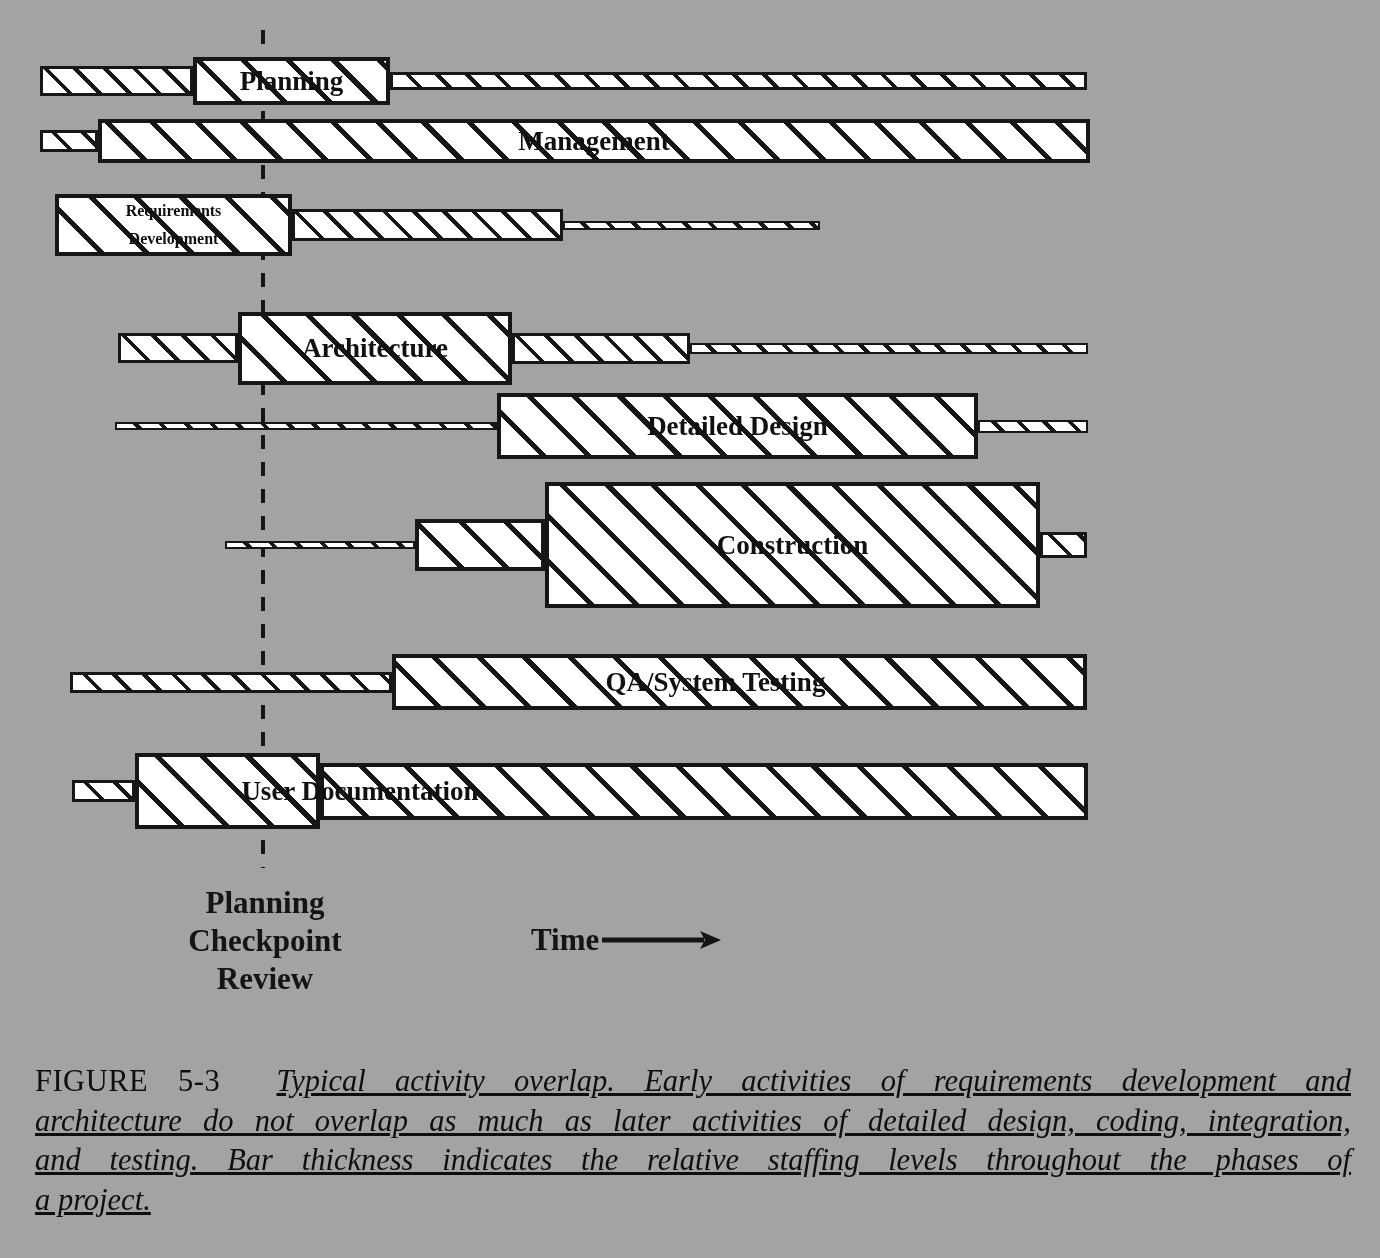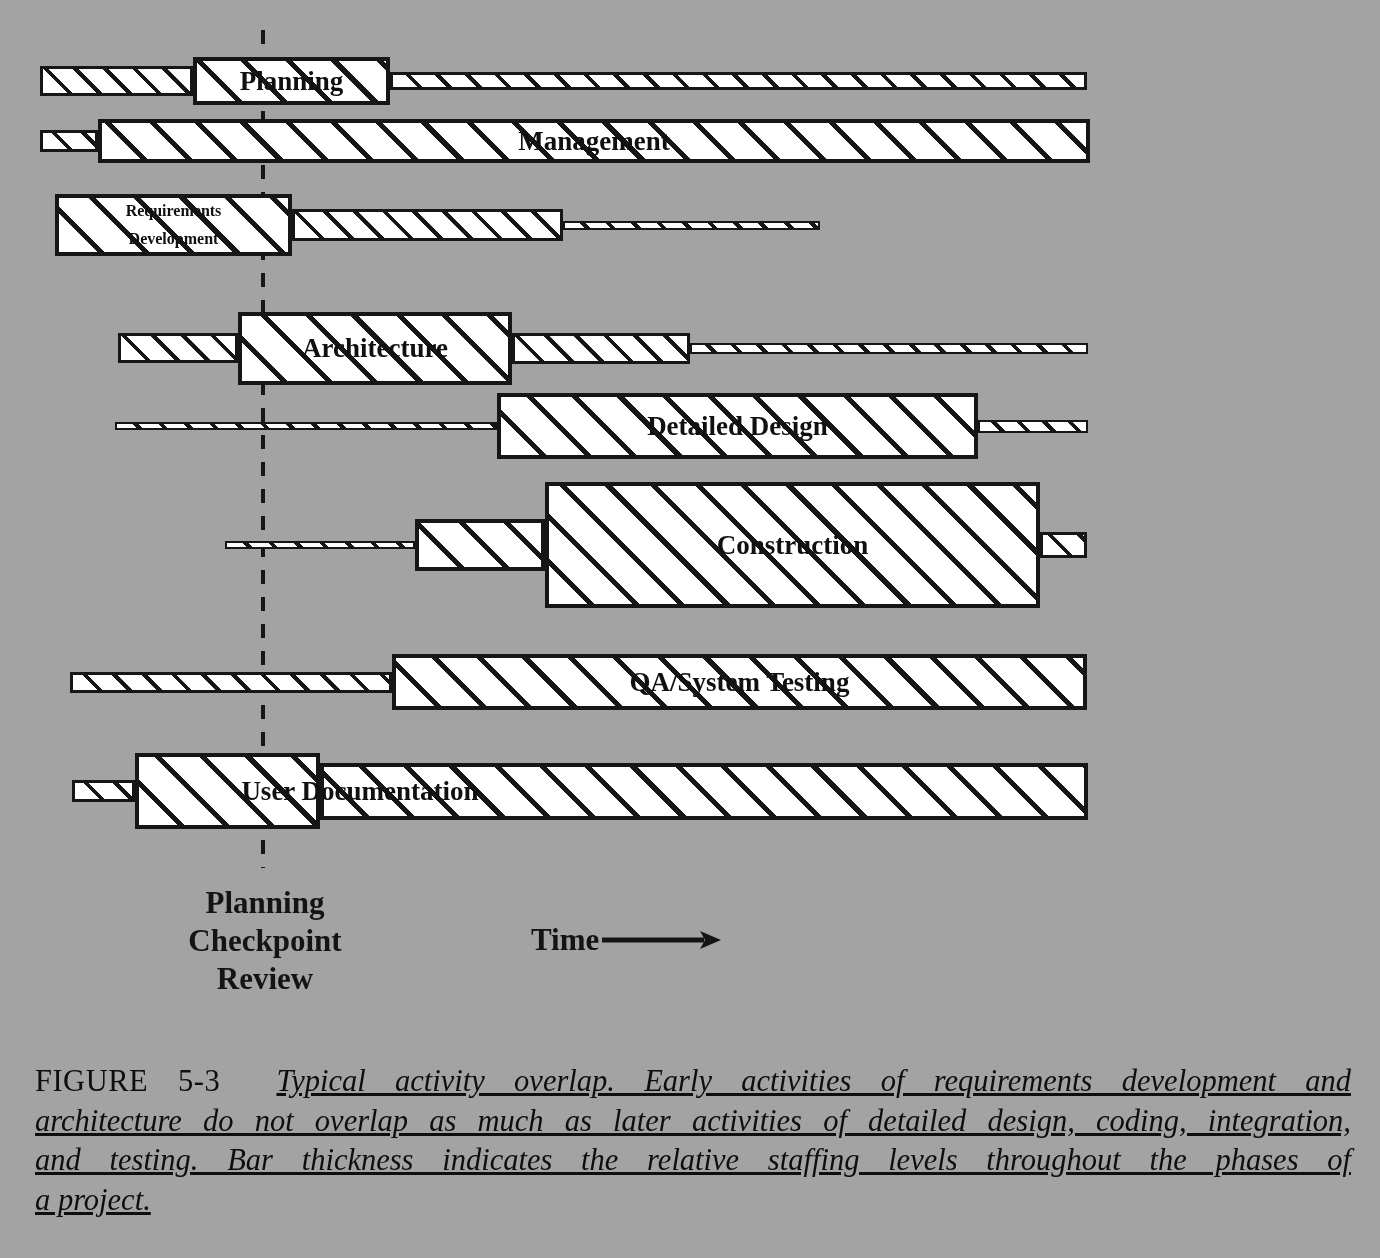--- a/index.html
+++ b/index.html
@@ -72,21 +72,21 @@
         </div>
         <div class="seg thin" style="left: 225px; top: 541px; width: 190px; height: 8px;"></div>
         <div class="seg" style="left: 415px; top: 519px; width: 130px; height: 52px;"></div>
         <div class="seg" style="left: 545px; top: 482px; width: 495px; height: 126px;"></div>
         <div class="seg mid" style="left: 1040px; top: 532px; width: 47px; height: 26px;"></div>
         <div class="bar-label" style="left: 545px; width: 495px; top: 545px;">
           <div>Construction</div>
         </div>
         <div class="seg mid" style="left: 70px; top: 671.5px; width: 322px; height: 21px;"></div>
         <div class="seg" style="left: 392px; top: 654px; width: 695px; height: 56px;"></div>
-        <div class="bar-label" style="left: 392px; width: 695px; top: 682px;">
+        <div class="bar-label" style="left: 368px; width: 695px; top: 682px;">
           <div>QA/System Testing</div>
         </div>
         <div class="seg mid" style="left: 72px; top: 780px; width: 63px; height: 22px;"></div>
         <div class="seg" style="left: 135px; top: 753px; width: 185px; height: 76px;"></div>
         <div class="seg" style="left: 320px; top: 762.5px; width: 768px; height: 57px;"></div>
         <div class="bar-label" style="left: 140px; width: 440px; top: 791px;">
           <div>User Documentation</div>
         </div>
       </div>
 

